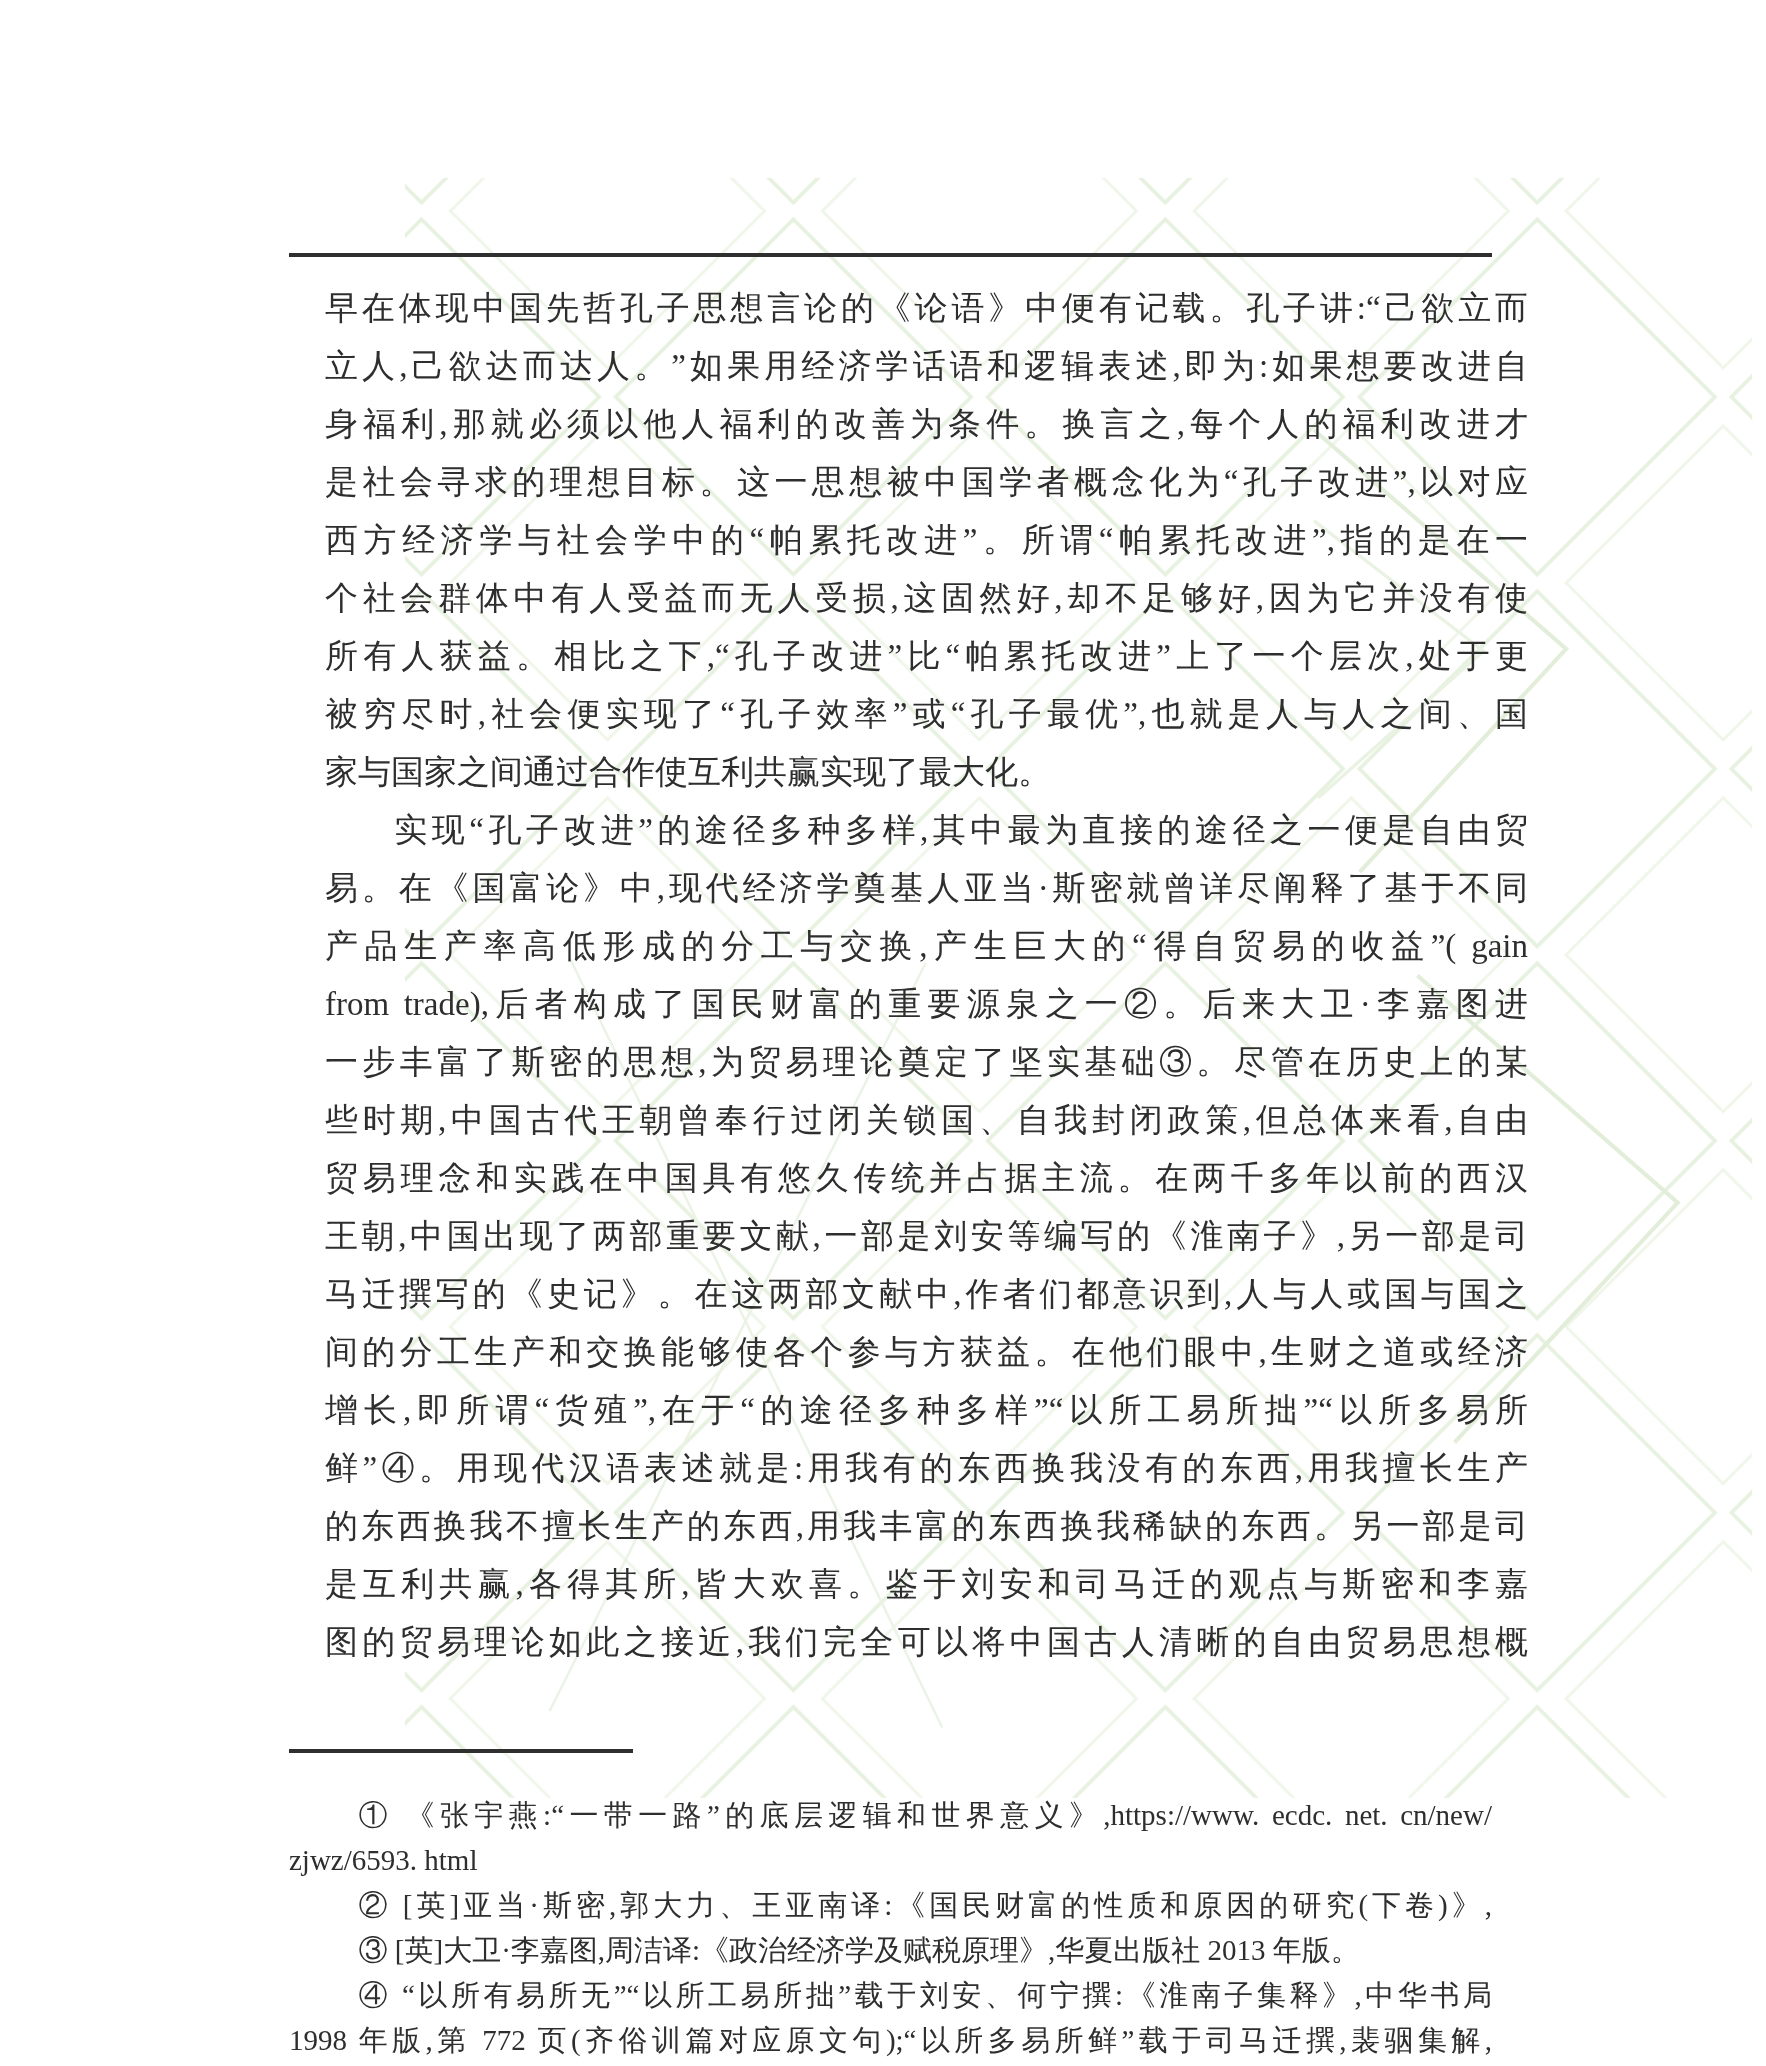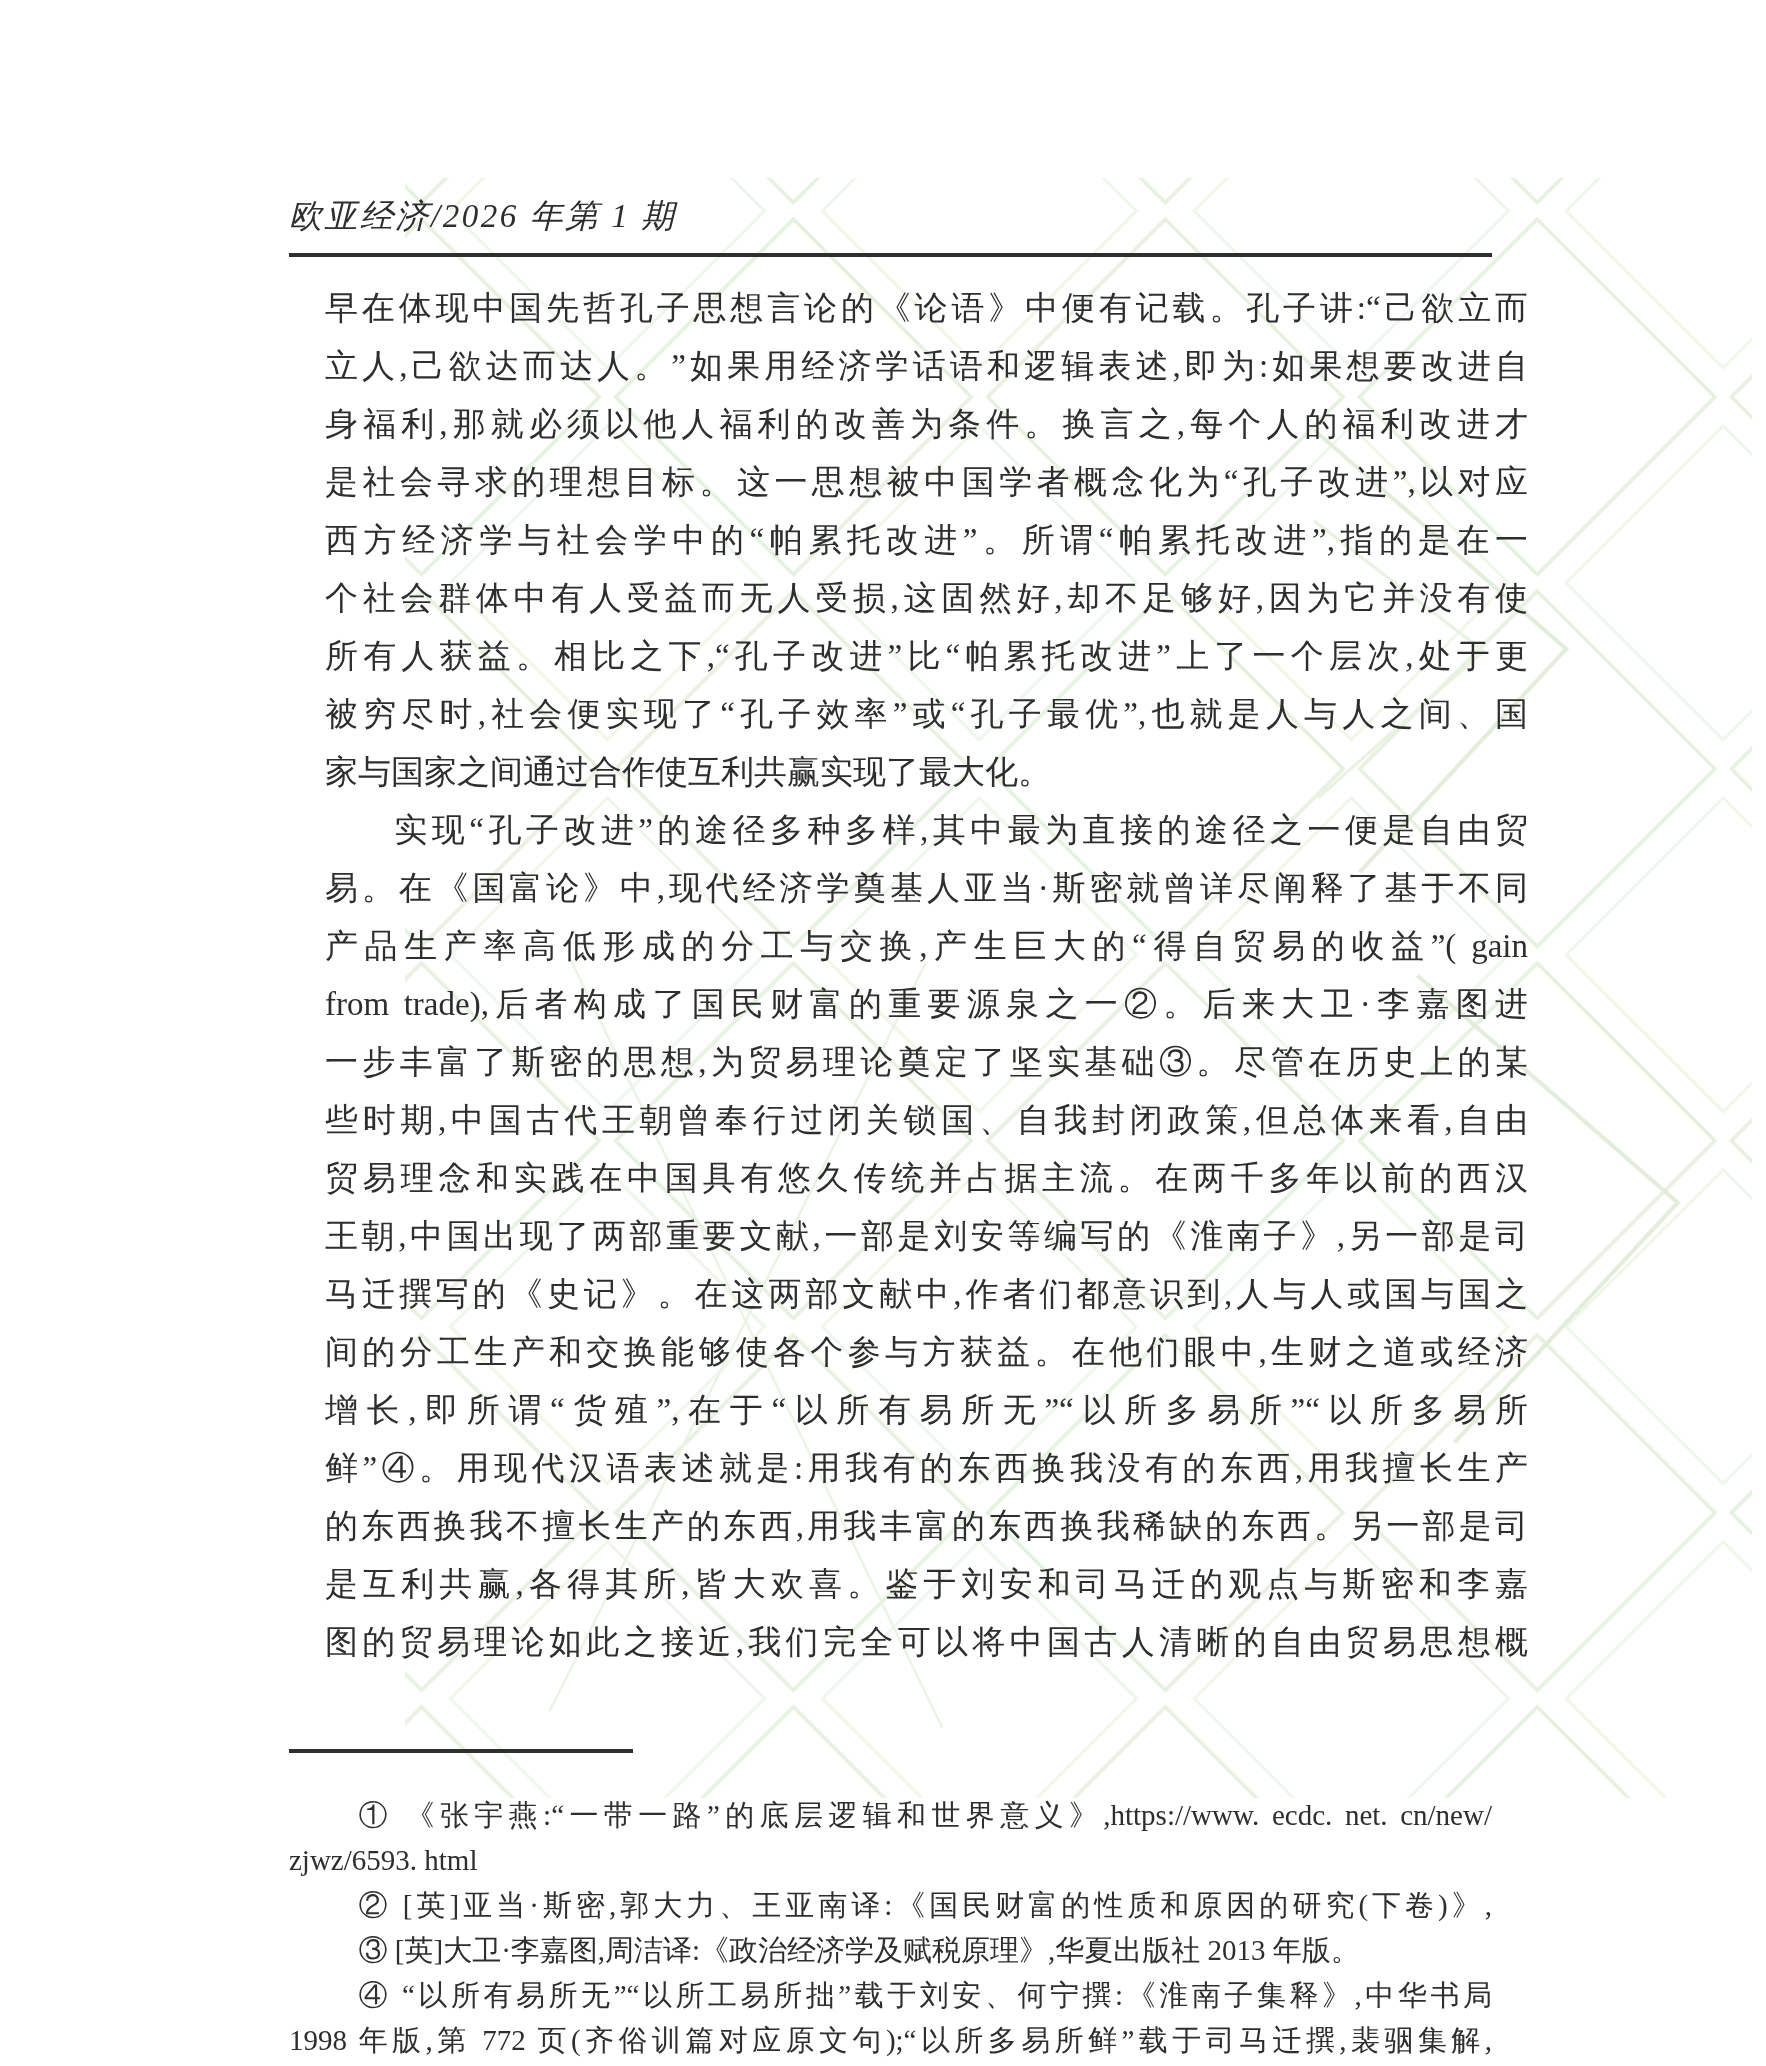--- a/index.html
+++ b/index.html
@@ -104,21 +104,20 @@
     <rect x="980" y="430" width="3260" height="3920" fill="url(#wm-diamond)"></rect>
     <path d="M3180 1040 L3790 1570 L3290 2110" fill="none" stroke="#e3eeda" stroke-width="10"></path>
     <path d="M3180 1260 L3590 1575 L3190 1930" fill="none" stroke="#eaf3e3" stroke-width="8"></path>
     <path d="M3430 2360 L4060 2910 L3520 3490" fill="none" stroke="#e3eeda" stroke-width="10"></path>
     <path d="M1380 2320 L2280 4180" fill="none" stroke="#ebf3e4" stroke-width="6"></path>
     <path d="M2240 2330 L1330 4140" fill="none" stroke="#ebf3e4" stroke-width="6"></path>
   </svg>
 
   <div class="content">
 
-    <div class="journal-title">欧亚经济/2026 年第 1 期</div>
     <div class="header-rule"></div>
 
     <div class="body-text">
       <div class="line">早在体现中国先哲孔子思想言论的《论语》中便有记载。孔子讲:“己欲立而</div>
       <div class="line">立人,己欲达而达人。”如果用经济学话语和逻辑表述,即为:如果想要改进自</div>
       <div class="line">身福利,那就必须以他人福利的改善为条件。换言之,每个人的福利改进才</div>
       <div class="line">是社会寻求的理想目标。这一思想被中国学者概念化为“孔子改进”,以对应</div>
       <div class="line">西方经济学与社会学中的“帕累托改进”。所谓“帕累托改进”,指的是在一</div>
       <div class="line">个社会群体中有人受益而无人受损,这固然好,却不足够好,因为它并没有使</div>
       <div class="line">所有人获益。相比之下,“孔子改进”比“帕累托改进”上了一个层次,处于更</div>
@@ -127,21 +126,21 @@
       <div class="line indent">实现“孔子改进”的途径多种多样,其中最为直接的途径之一便是自由贸</div>
       <div class="line">易。在《国富论》中,现代经济学奠基人亚当·斯密就曾详尽阐释了基于不同</div>
       <div class="line">产品生产率高低形成的分工与交换,产生巨大的“得自贸易的收益”( gain</div>
       <div class="line">from trade),后者构成了国民财富的重要源泉之一②。后来大卫·李嘉图进</div>
       <div class="line">一步丰富了斯密的思想,为贸易理论奠定了坚实基础③。尽管在历史上的某</div>
       <div class="line">些时期,中国古代王朝曾奉行过闭关锁国、自我封闭政策,但总体来看,自由</div>
       <div class="line">贸易理念和实践在中国具有悠久传统并占据主流。在两千多年以前的西汉</div>
       <div class="line">王朝,中国出现了两部重要文献,一部是刘安等编写的《淮南子》,另一部是司</div>
       <div class="line">马迁撰写的《史记》。在这两部文献中,作者们都意识到,人与人或国与国之</div>
       <div class="line">间的分工生产和交换能够使各个参与方获益。在他们眼中,生财之道或经济</div>
-      <div class="line">增长,即所谓“货殖”,在于“以所有易所无”“以所多易所”“以所多易所</div>
+      <div class="line">增长,即所谓“货殖”,在于“的途径多种多样”“以所工易所拙”“以所多易所</div>
       <div class="line">鲜”④。用现代汉语表述就是:用我有的东西换我没有的东西,用我擅长生产</div>
       <div class="line">的东西换我不擅长生产的东西,用我丰富的东西换我稀缺的东西。另一部是司</div>
       <div class="line">是互利共赢,各得其所,皆大欢喜。鉴于刘安和司马迁的观点与斯密和李嘉</div>
       <div class="line">图的贸易理论如此之接近,我们完全可以将中国古人清晰的自由贸易思想概</div>
     </div>
 
     <div class="fn-rule"></div>
 
     <div class="footnotes">
       <div class="line indent">① 《张宇燕:“一带一路”的底层逻辑和世界意义》,https://www. ecdc. net. cn/new/</div>

